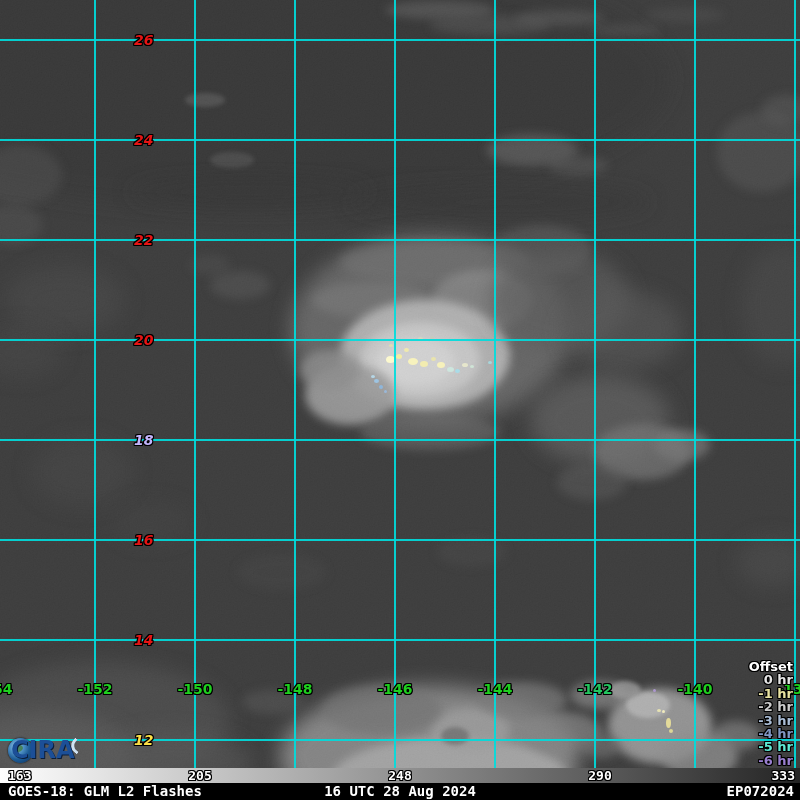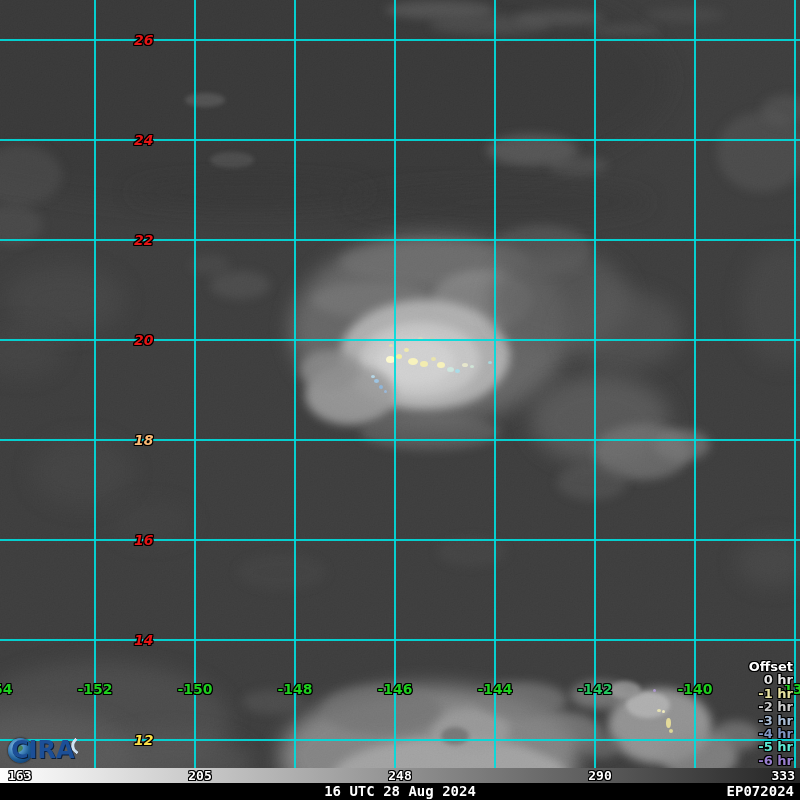--- a/index.html
+++ b/index.html
@@ -173,21 +173,21 @@
       <div class="lon-label outline" style="left: 795px; top: 682px; color: rgb(30, 207, 30);">-138</div>
       <div class="grid-h" style="top: 39px; background: rgb(0, 220, 220);"></div>
       <div class="lat-label outline" style="top: 33px; color: rgb(230, 20, 20);">26</div>
       <div class="grid-h" style="top: 139px; background: rgb(0, 220, 220);"></div>
       <div class="lat-label outline" style="top: 133px; color: rgb(230, 20, 20);">24</div>
       <div class="grid-h" style="top: 239px; background: rgb(0, 220, 220);"></div>
       <div class="lat-label outline" style="top: 233px; color: rgb(230, 20, 20);">22</div>
       <div class="grid-h" style="top: 339px; background: rgb(0, 220, 220);"></div>
       <div class="lat-label outline" style="top: 333px; color: rgb(230, 20, 20);">20</div>
       <div class="grid-h" style="top: 439px; background: rgb(0, 220, 220);"></div>
-      <div class="lat-label outline" style="top: 433px; color: #fdba74;">18</div>
+      <div class="lat-label outline" style="top: 433px; color: #c4b5fd;">18</div>
       <div class="grid-h" style="top: 539px; background: rgb(0, 220, 220);"></div>
       <div class="lat-label outline" style="top: 533px; color: rgb(230, 20, 20);">16</div>
       <div class="grid-h" style="top: 639px; background: rgb(0, 220, 220);"></div>
       <div class="lat-label outline" style="top: 633px; color: rgb(230, 20, 20);">14</div>
       <div class="grid-h" style="top: 739px; background: rgb(0, 220, 220);"></div>
       <div class="lat-label outline" style="top: 733px; color: #fde047;">12</div>
       <div class="flash" style="left: 386px; top: 356px; width: 9px; height: 7px; background: rgb(252, 249, 207);"></div>
       <div class="flash" style="left: 396px; top: 354px; width: 6px; height: 5px; background: rgb(243, 237, 166);"></div>
       <div class="flash" style="left: 404px; top: 348px; width: 5px; height: 4px; background: rgb(239, 233, 174);"></div>
       <div class="flash" style="left: 408px; top: 358px; width: 10px; height: 7px; background: rgb(247, 242, 189);"></div>
@@ -215,16 +215,17 @@
 
   <div id="colorbar" style="background: linear-gradient(to right, rgb(255, 255, 255), rgb(36, 36, 36));">
       <span class="cbar-label outline" style="left: 8px;">163</span>
       <span class="cbar-label outline" style="left: 200px; transform: translateX(-50%);">205</span>
       <span class="cbar-label outline" style="left: 400px; transform: translateX(-50%);">248</span>
       <span class="cbar-label outline" style="left: 600px; transform: translateX(-50%);">290</span>
       <span class="cbar-label outline" style="left: 795px; transform: translateX(-100%);">333</span>
     </div>
 
   <div id="statusbar">
+    <span id="status-left">GOES-18: GLM L2 Flashes</span>
     <span id="status-center">16 UTC 28 Aug 2024</span>
     <span id="status-right">EP072024</span>
   </div>
 </div>
 
 </body></html>

